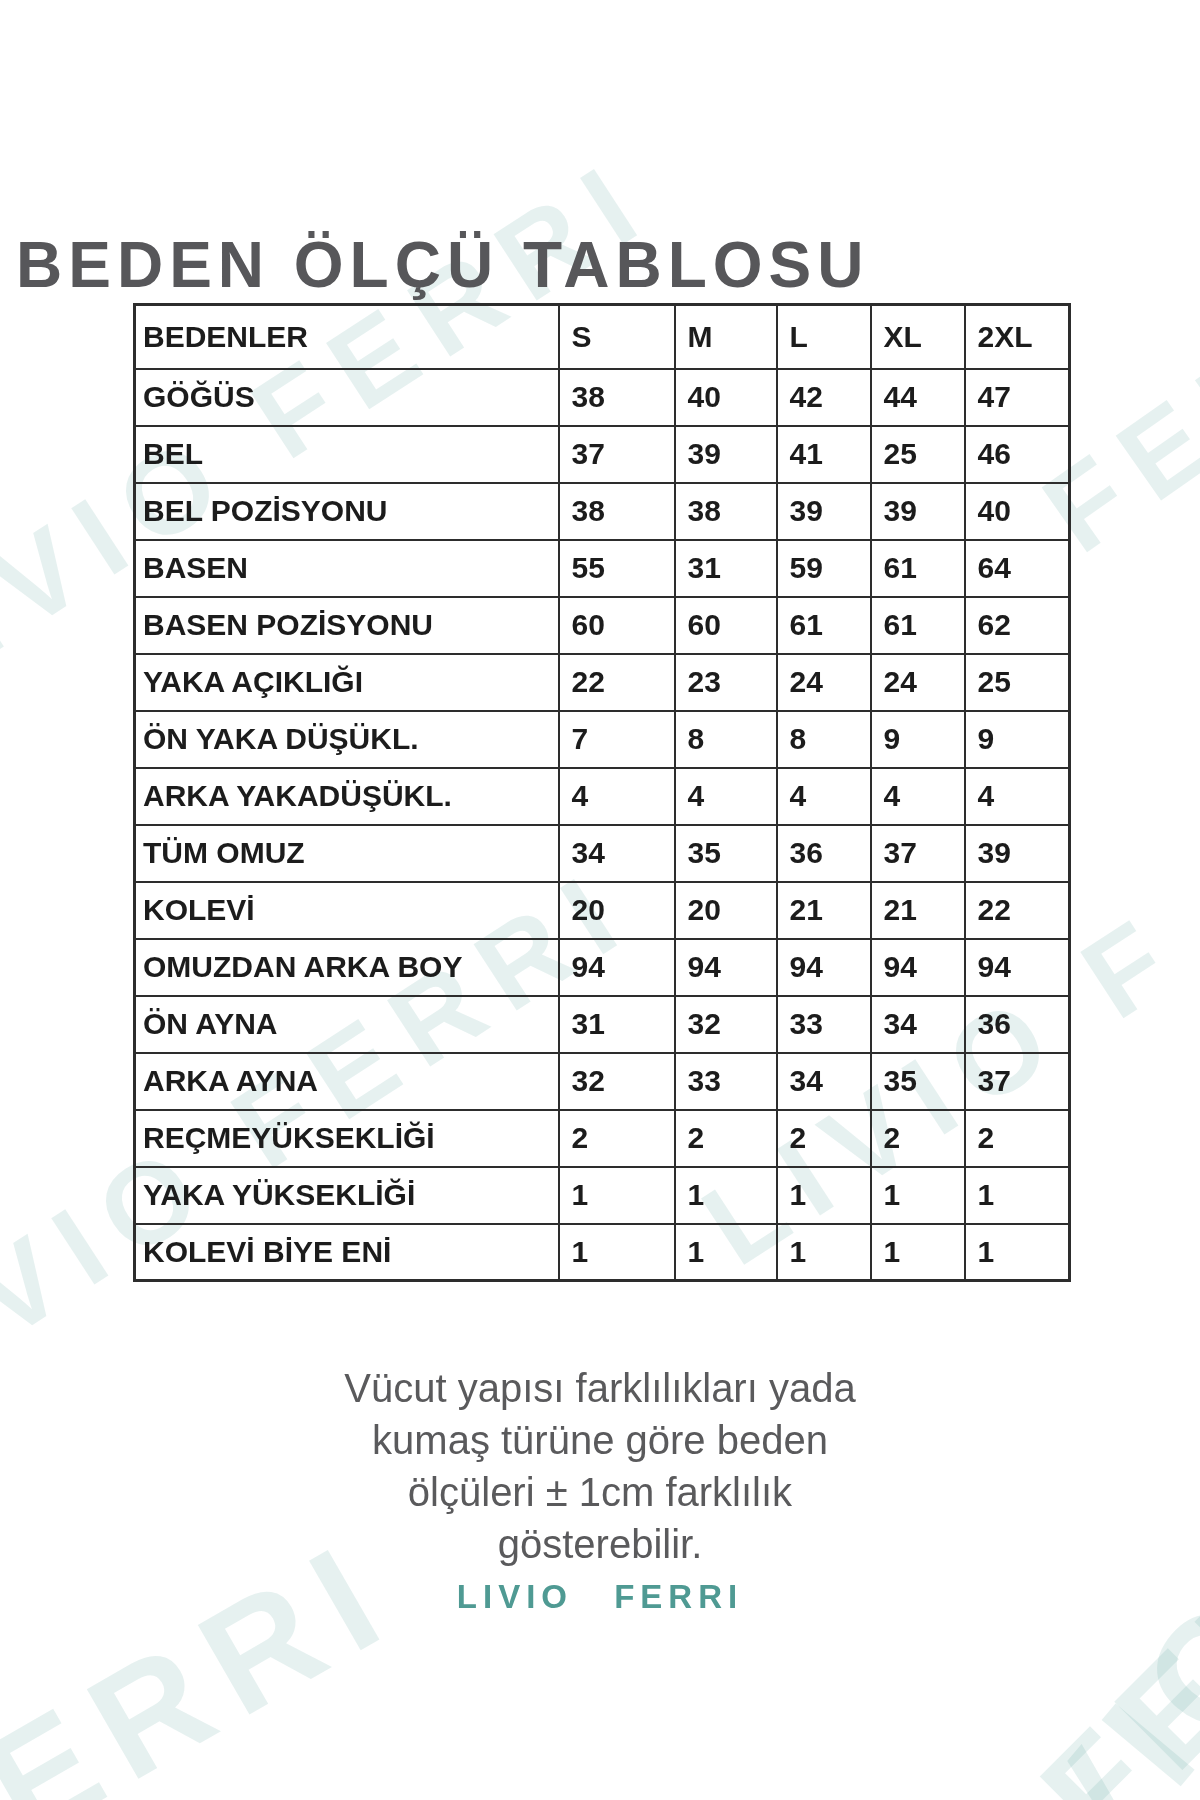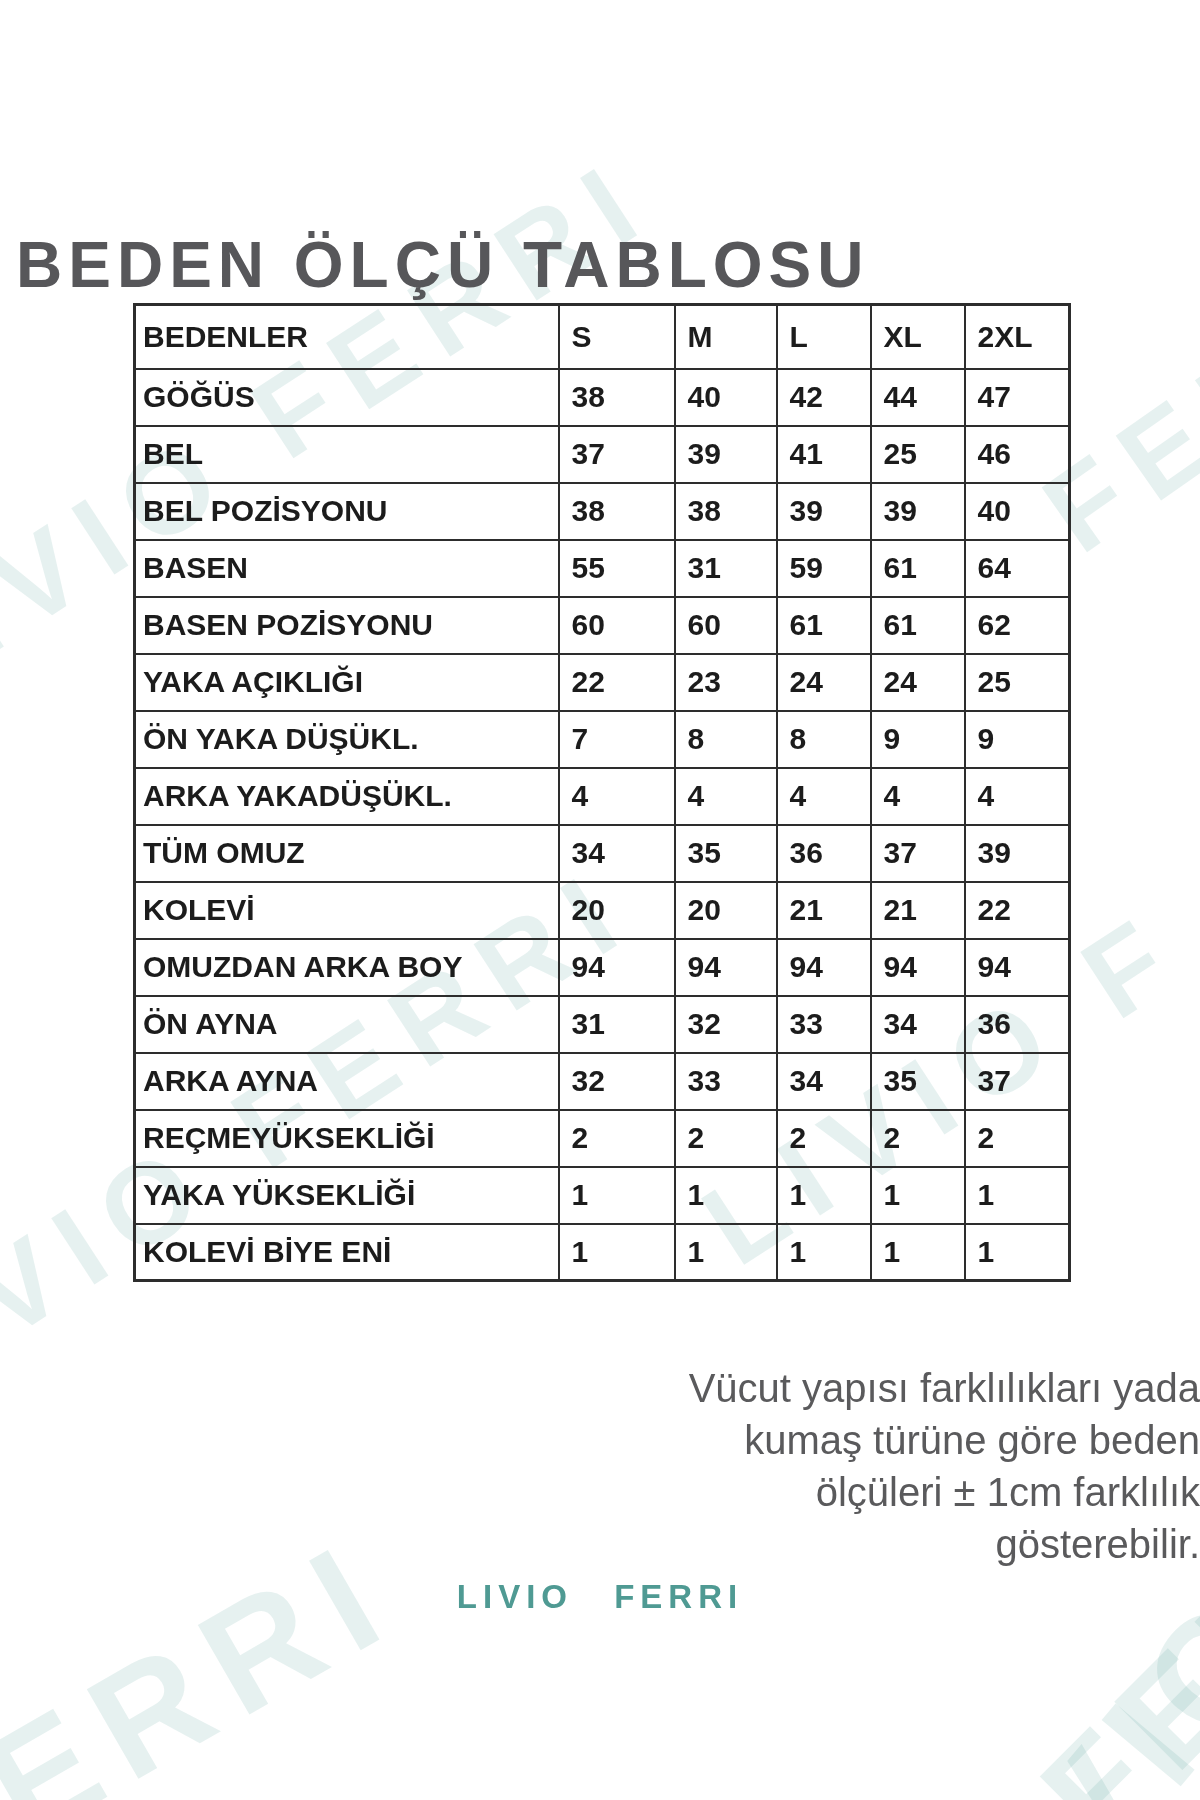--- a/index.html
+++ b/index.html
@@ -77,21 +77,21 @@
   .size-table thead tr { height: 64px; }
   .size-table tbody tr { height: 57px; }
   .size-table .label-cell { padding-left: 7px; }
 
   
   .note {
     position: absolute;
     top: 1362px;
     left: 0;
     width: 100%;
-    text-align: right;
+    text-align: center;
     font-size: 40px;
     line-height: 52px;
     font-weight: 500;
     color: #5a5a5c;
   }
 
   
   .brand {
     position: absolute;
     top: 1578px;

